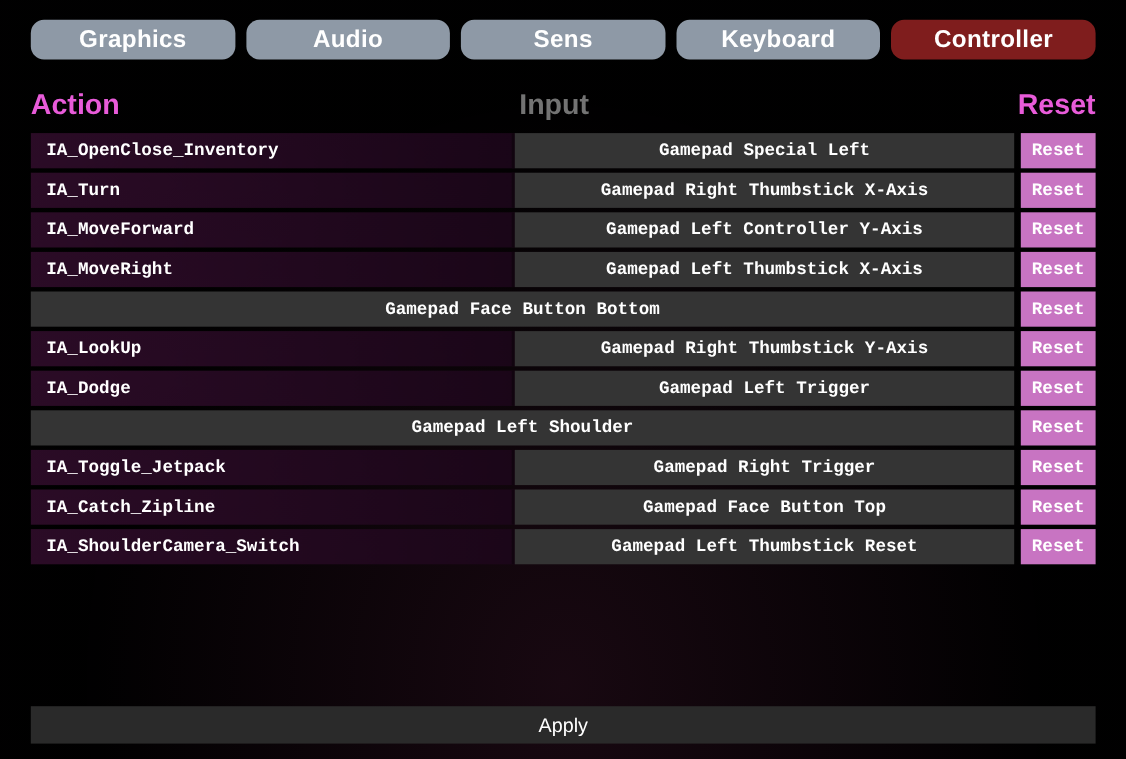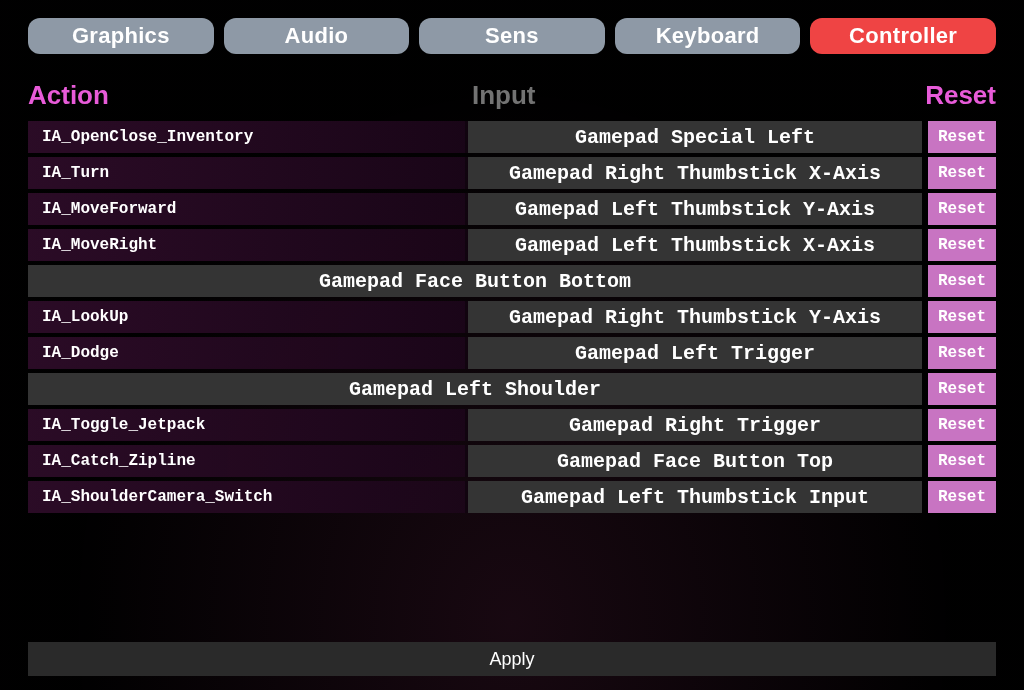--- a/index.html
+++ b/index.html
@@ -35,21 +35,21 @@
     justify-content: center;
     font-size: 22px;
     font-weight: 700;
     color: #ffffff;
     background: #8e99a6;
     border-radius: 12px;
     cursor: pointer;
     letter-spacing: 0.3px;
   }
   .tab.active {
-    background: #ef4444;
+    background: #7f1d1d;
   }
 
   
   .headers {
     display: flex;
     align-items: flex-start;
     padding: 26px 28px 10px 28px;
   }
   .h-action {
     width: 440px;
@@ -93,21 +93,21 @@
     display: flex;
     align-items: center;
     padding: 0 14px;
     border-right: 3px solid rgba(0,0,0,0.6);
   }
   .cell-input {
     flex: 1;
     background: #343434;
     color: #fff;
     font-weight: 700;
-    font-size: 20px;
+    font-size: 16px;
     display: flex;
     align-items: center;
     justify-content: center;
     margin-right: 6px;
     cursor: pointer;
   }
   .cell-reset {
     width: 68px;
     background: #c874c2;
     color: #fff;
@@ -163,21 +163,21 @@
     </div>
 
     <div class="row">
       <div class="cell-action">IA_Turn</div>
       <div class="cell-input">Gamepad Right Thumbstick X-Axis</div>
       <div class="cell-reset">Reset</div>
     </div>
 
     <div class="row">
       <div class="cell-action">IA_MoveForward</div>
-      <div class="cell-input">Gamepad Left Thumbstick Y-Axis</div>
+      <div class="cell-input">Gamepad Left Controller Y-Axis</div>
       <div class="cell-reset">Reset</div>
     </div>
 
     <div class="row">
       <div class="cell-action">IA_MoveRight</div>
       <div class="cell-input">Gamepad Left Thumbstick X-Axis</div>
       <div class="cell-reset">Reset</div>
     </div>
 
     <div class="row">
@@ -209,21 +209,21 @@
     </div>
 
     <div class="row">
       <div class="cell-action">IA_Catch_Zipline</div>
       <div class="cell-input">Gamepad Face Button Top</div>
       <div class="cell-reset">Reset</div>
     </div>
 
     <div class="row">
       <div class="cell-action">IA_ShoulderCamera_Switch</div>
-      <div class="cell-input">Gamepad Left Thumbstick Input</div>
+      <div class="cell-input">Gamepad Left Thumbstick Reset</div>
       <div class="cell-reset">Reset</div>
     </div>
 
   </div>
 
   <div class="apply-bar">Apply</div>
 
 </div>
 
 </body></html>

